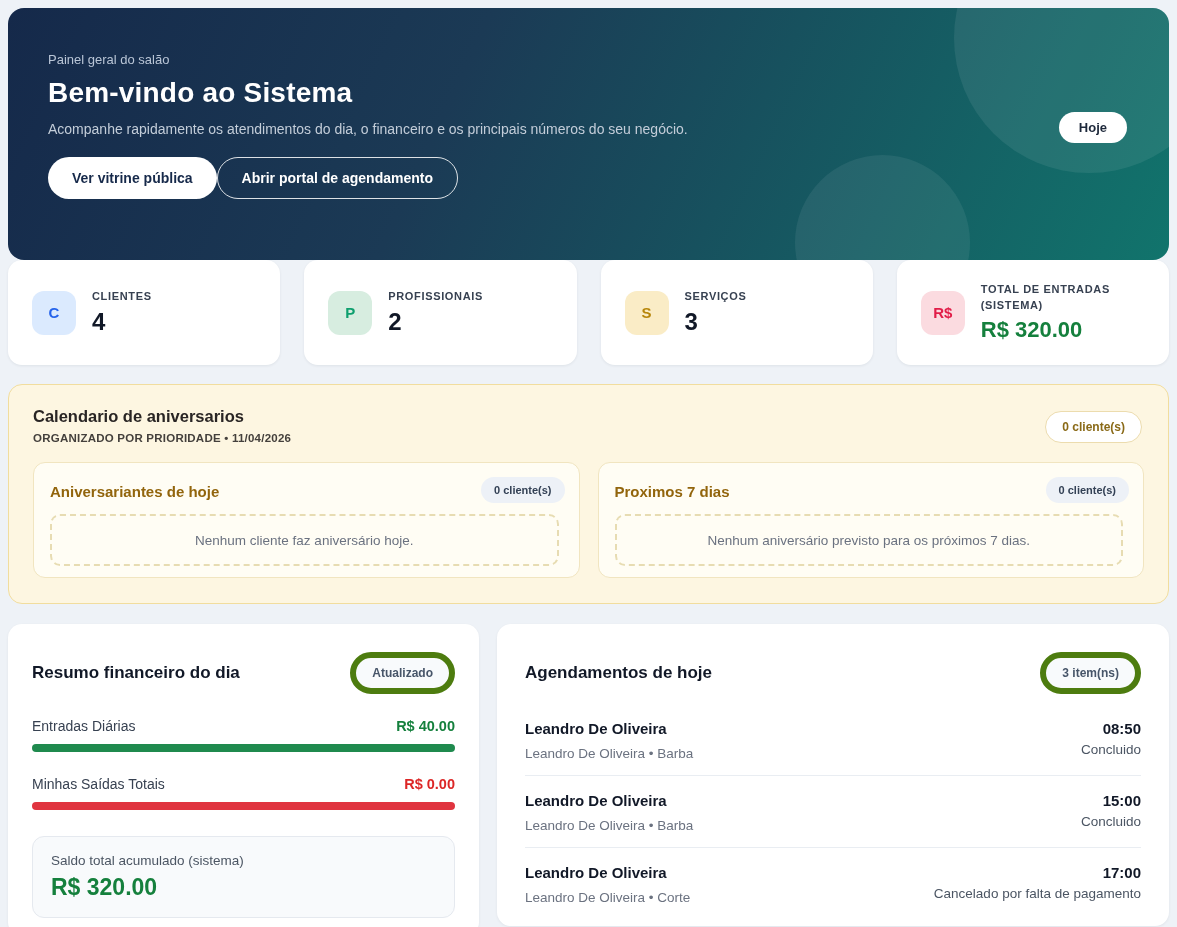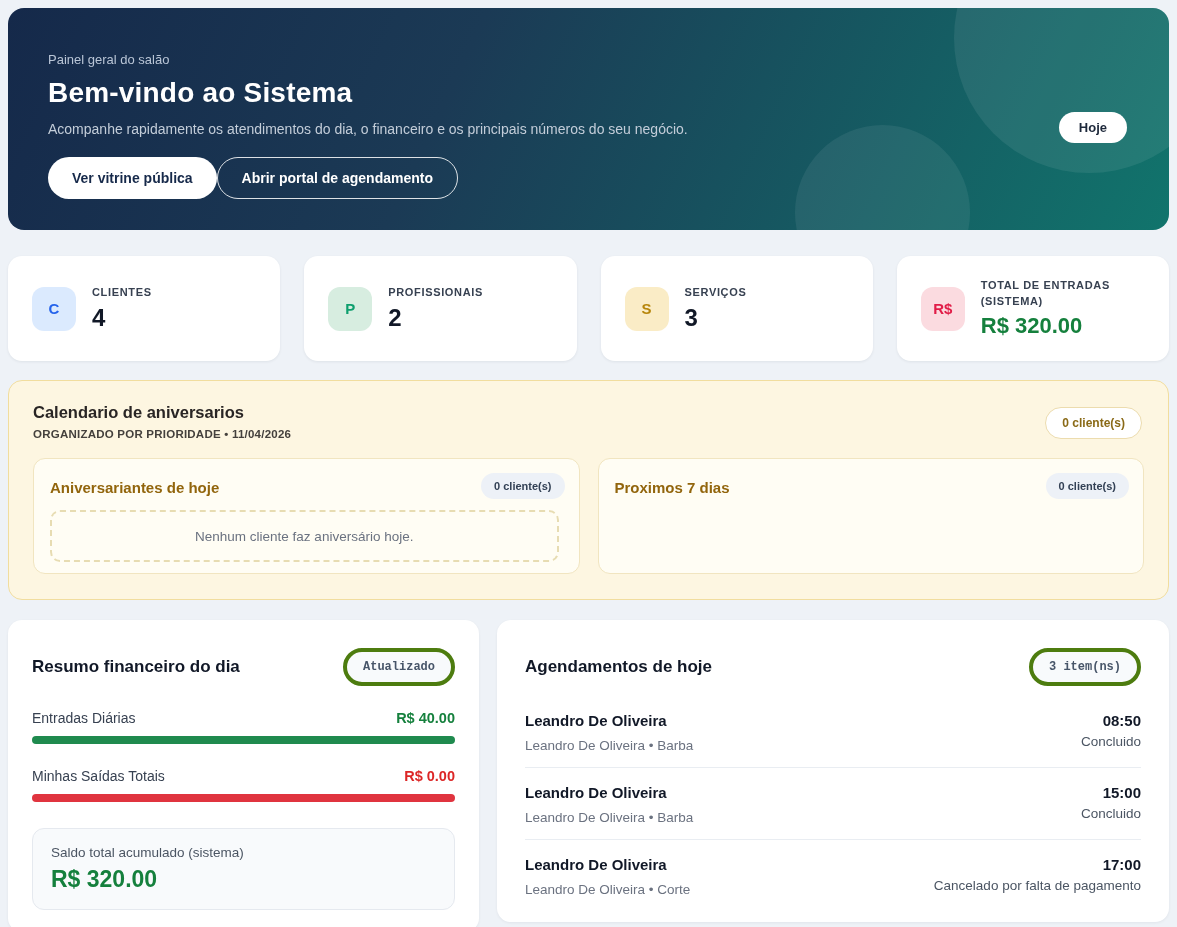--- a/index.html
+++ b/index.html
@@ -1,23 +1,23 @@
 <!DOCTYPE html>
 <html><head>
 <meta charset="utf-8">
 <style>
   * { margin:0; padding:0; box-sizing:border-box; }
   html,body { width:1177px; height:927px; background:#eef2f7; font-family:"Liberation Sans", sans-serif; overflow:hidden; }
   .page { padding:8px; }
 
   
   .hero {
-    position:relative; height:222px; border-radius:16px; overflow:hidden;
+    position:relative; height:252px; border-radius:16px; overflow:hidden;
     background:linear-gradient(115deg,#15294a 0%,#1b3a55 38%,#11746c 100%);
-    padding:44px 40px 0 40px; margin-bottom:26px;
+    padding:44px 40px 0 40px; 
   }
   .hero-circle1 { position:absolute; width:270px; height:270px; border-radius:50%;
     background:rgba(255,255,255,0.08); top:-105px; right:-55px; }
   .hero-circle2 { position:absolute; width:175px; height:175px; border-radius:50%;
     background:rgba(255,255,255,0.07); bottom:-70px; left:787px; }
   .hero-eyebrow { color:#b9c5d6; font-size:13px; }
   .hero-title { color:#ffffff; font-size:28px; font-weight:bold; margin-top:10px; letter-spacing:.2px; }
   .hero-sub { color:#c3cdd9; font-size:14px; margin-top:12px; }
   .hero-buttons { display:flex; gap:0; margin-top:20px; }
   .btn-primary {
@@ -81,22 +81,22 @@
     font-size:13.5px; color:#6b7280;
   }
 
   
   .bottom { display:grid; grid-template-columns:471px 1fr; gap:18px; }
   .card { background:#ffffff; border-radius:14px; box-shadow:0 1px 3px rgba(15,23,42,.06); }
   .fin { padding:28px 24px 24px 24px; height:312px; position:relative; }
   .card-head { display:flex; align-items:center; justify-content:space-between; }
   .card-title { font-size:17px; font-weight:bold; color:#111827; }
   .pill-badge {
-    background:#f8fafc; border:4px solid #4d7c0f; color:#475569;
-    font-weight:bold; font-size:12px; border-radius:999px; padding:8px 16px;font-family:Liberation Mono, monospace;
+    background:#f8fafc; border:6px solid #4d7c0f; color:#475569;
+    font-weight:bold; font-size:12px; border-radius:999px; padding:8px 16px;
   }
   .fin-row { margin-top:24px; }
   .fin-line { display:flex; justify-content:space-between; align-items:baseline; }
   .fin-label { font-size:14px; color:#374151; }
   .fin-value { font-size:14.5px; font-weight:bold; }
   .fin-value.green { color:#15803d; }
   .fin-value.red { color:#dc2626; }
   .bar { height:8px; border-radius:5px; margin-top:10px; width:100%; }
   .bar.green { background:#1f8a4e; }
   .bar.red { background:#e0343f; }
@@ -172,20 +172,21 @@
     <div class="bday-badge">0 cliente(s)</div>
     <div class="bday-grid">
       <div class="bday-card">
         <div class="bday-card-title">Aniversariantes de hoje</div>
         <div class="bday-card-badge">0 cliente(s)</div>
         <div class="bday-empty">Nenhum cliente faz aniversário hoje.</div>
       </div>
       <div class="bday-card">
         <div class="bday-card-title">Proximos 7 dias</div>
         <div class="bday-card-badge">0 cliente(s)</div>
+        <div class="bday-empty">Nenhum aniversário previsto para os próximos 7 dias.</div>
       </div>
     </div>
   </div>
 
   <div class="bottom">
 
     <div class="card fin">
       <div class="card-head">
         <div class="card-title">Resumo financeiro do dia</div>
         <div class="pill-badge">Atualizado</div>

